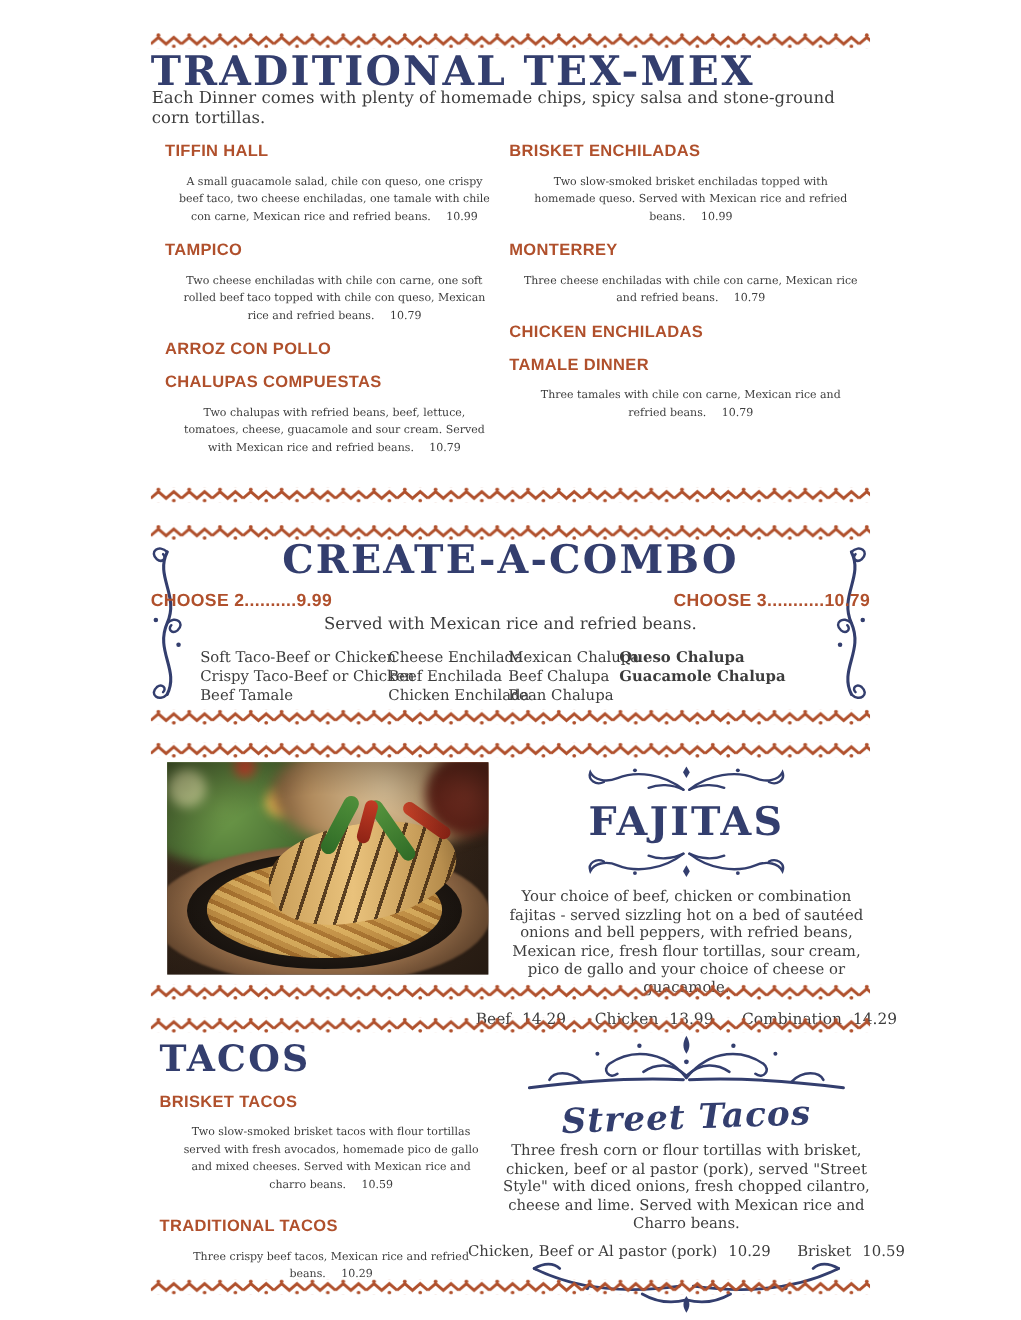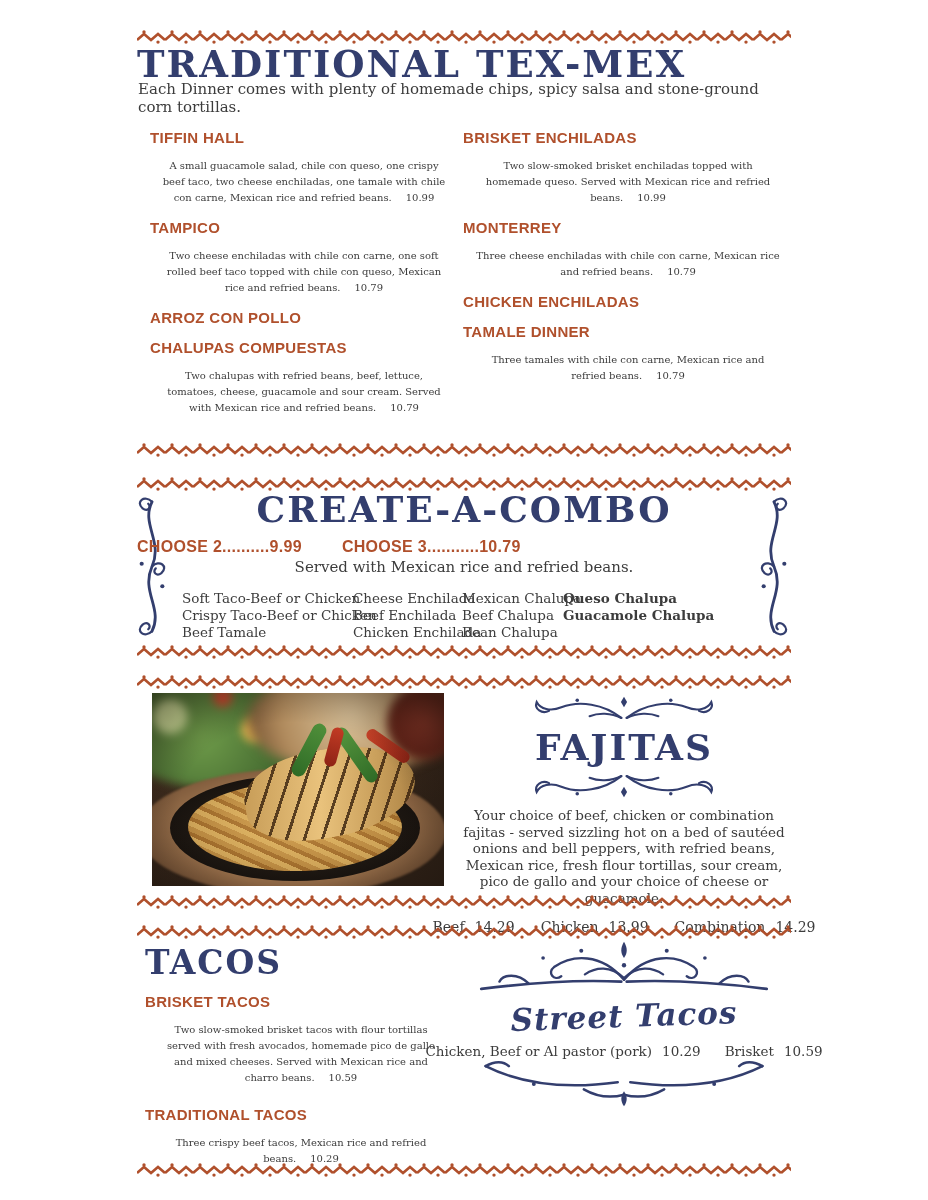--- a/index.html
+++ b/index.html
@@ -15,21 +15,21 @@
   .col{position:absolute;top:129px;}
   .col-left{left:13px;width:308px;}
   .col-right{left:326px;width:330px;}
   .item{margin-bottom:13px;}
   .item h3{font-family:"Liberation Sans",sans-serif;font-size:15px;color:#b0502c;margin:0 0 3px 0;letter-spacing:.3px;}
   .item p{margin:12px;font-size:10px;line-height:16px;text-align:center;}
   .price{margin-left:14px;}
 
   .combo{position:absolute;top:488px;left:0;width:654px;text-align:center;}
   .combo h2{font-size:36px;margin:0;}
-  .choose-row{margin-top:8px;font-family:"Liberation Sans",sans-serif;font-weight:700;font-size:16px;color:#b0502c;display:flex;justify-content:flex-start;gap:40px;letter-spacing:.3px;}
+  .choose-row{margin-top:8px;font-family:"Liberation Sans",sans-serif;font-weight:700;font-size:16px;color:#b0502c;display:flex;justify-content:space-between;gap:40px;letter-spacing:.3px;}
   .combo-note{font-size:15px;margin-top:2px;}
   .combo-cols{position:relative;height:54px;margin-top:14px;text-align:left;font-size:13.5px;line-height:17px;}
   .combo-col{position:absolute;top:0;}
   .cc0{left:45px;} .cc1{left:216px;} .cc2{left:325px;} .cc3{left:426px;font-weight:bold;}
   .scroll-l{position:absolute;top:494px;left:0;}
   .scroll-r{position:absolute;top:494px;left:622px;transform:scaleX(-1);}
 
   .photo{position:absolute;left:15px;top:693px;width:292px;height:193px;overflow:hidden;
     background:linear-gradient(160deg,#4a3423,#2e2117 70%);}
   .ph{position:absolute;border-radius:50%;}
@@ -285,20 +285,21 @@
         <path d="M270,50 C282,38 298,40 302,48"></path>
       </g>
       <path d="M165,4 c4,7 4,12 0,18 c-4,-6 -4,-11 0,-18" fill="#333e6e"></path>
       <circle cx="165" cy="30" r="2.4" fill="#333e6e"></circle>
       <circle cx="118" cy="14" r="2.2" fill="#333e6e"></circle>
         <circle cx="212" cy="14" r="2.2" fill="#333e6e"></circle>
       <circle cx="76" cy="22" r="2" fill="#333e6e"></circle>
         <circle cx="254" cy="22" r="2" fill="#333e6e"></circle>
     </svg>
     <h2 style="color:#333e6e;font-family:'DejaVu Serif',serif;font-weight:700;">Street Tacos</h2>
+    <p class="street-desc">Three fresh corn or flour tortillas with brisket, chicken, beef or al pastor (pork), served "Street Style" with diced onions, fresh chopped cilantro, cheese and lime. Served with Mexican rice and Charro beans.</p>
     <div class="street-prices">
       <span><span>Chicken, Beef or Al pastor (pork)</span><span class="pv">10.29</span></span>
       <span><span>Brisket</span><span class="pv">10.59</span></span>
     </div>
     <svg class="orn" width="300" height="50" viewBox="0 0 330 56">
       <g fill="none" stroke="#333e6e" stroke-width="2.8" stroke-linecap="round">
         <path d="M10,8 C50,28 100,34 158,26"></path>
         <path d="M320,8 C280,28 230,34 172,26"></path>
         <path d="M10,8 C20,2 30,2 36,8"></path>
         <path d="M320,8 C310,2 300,2 294,8"></path>

